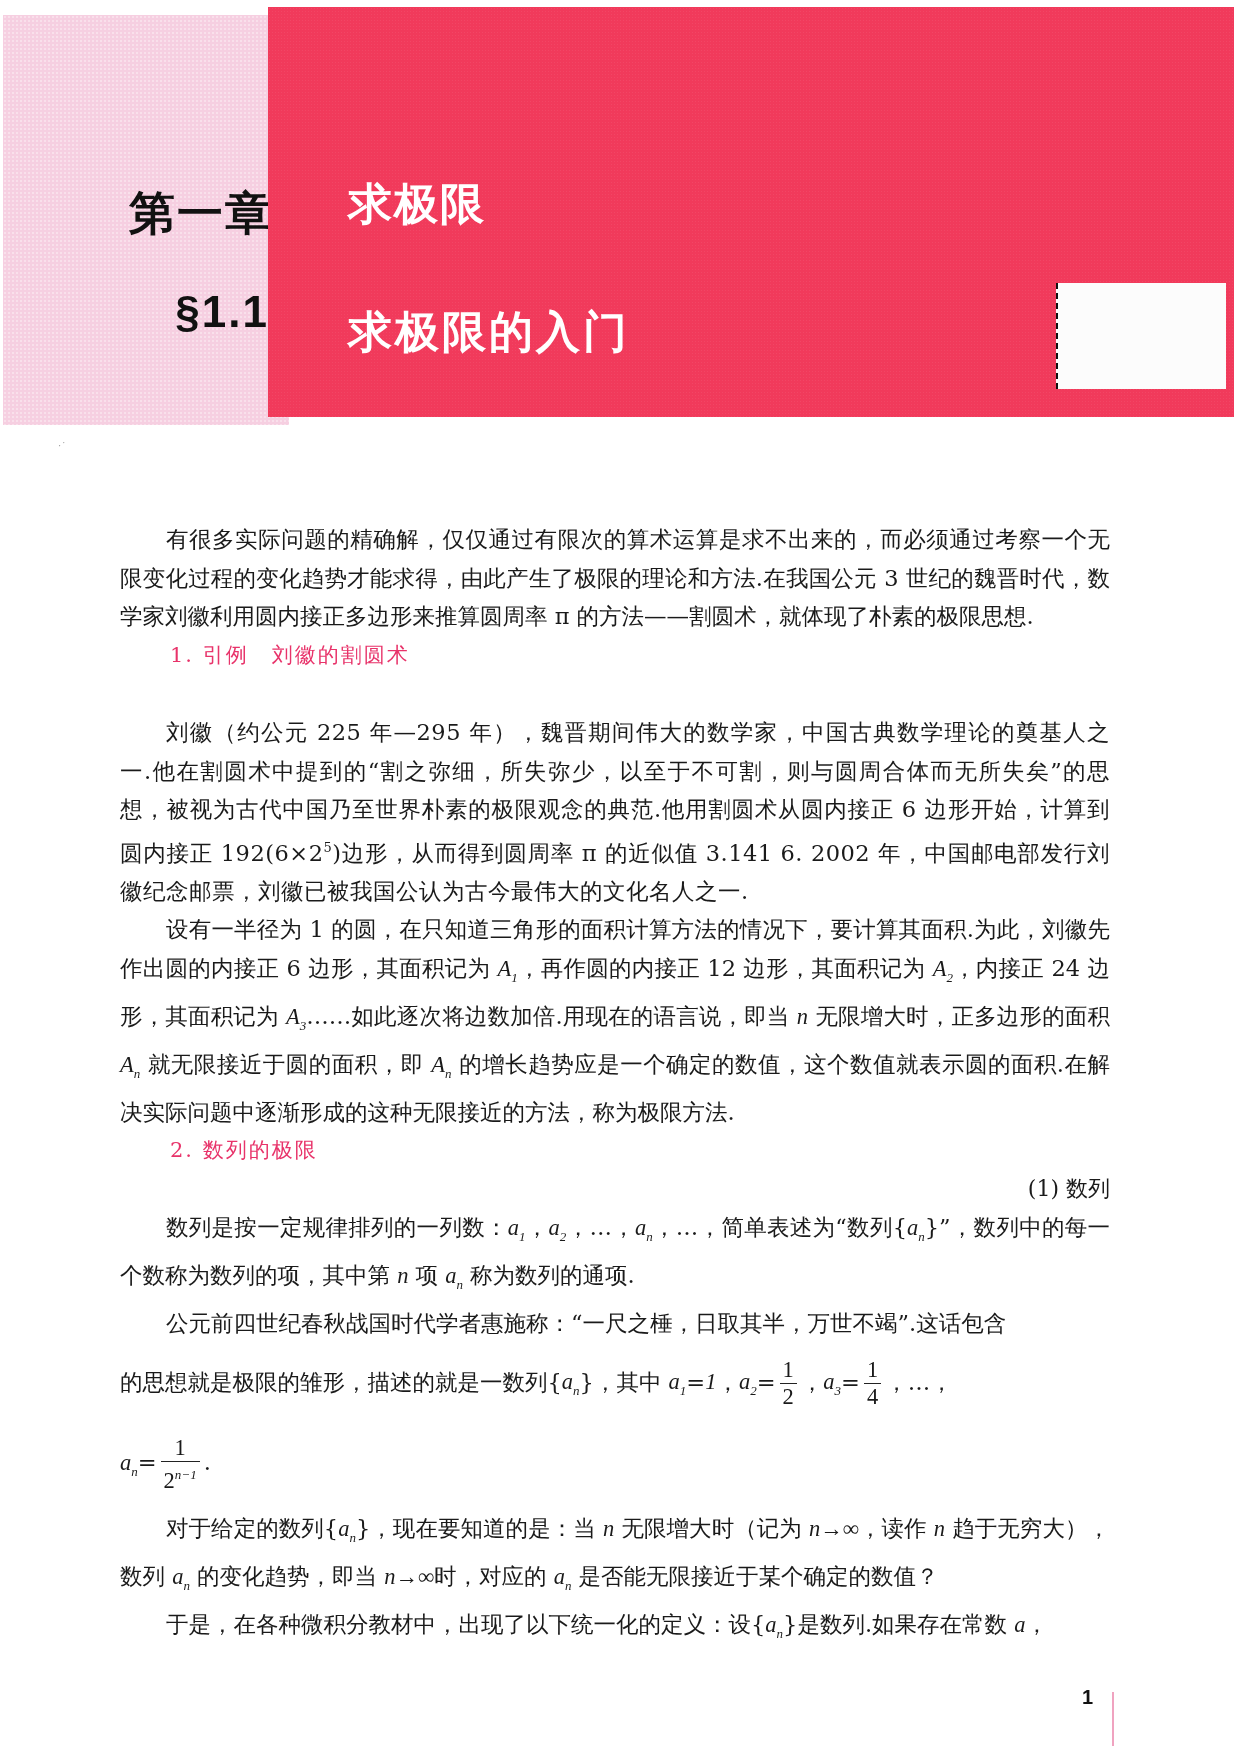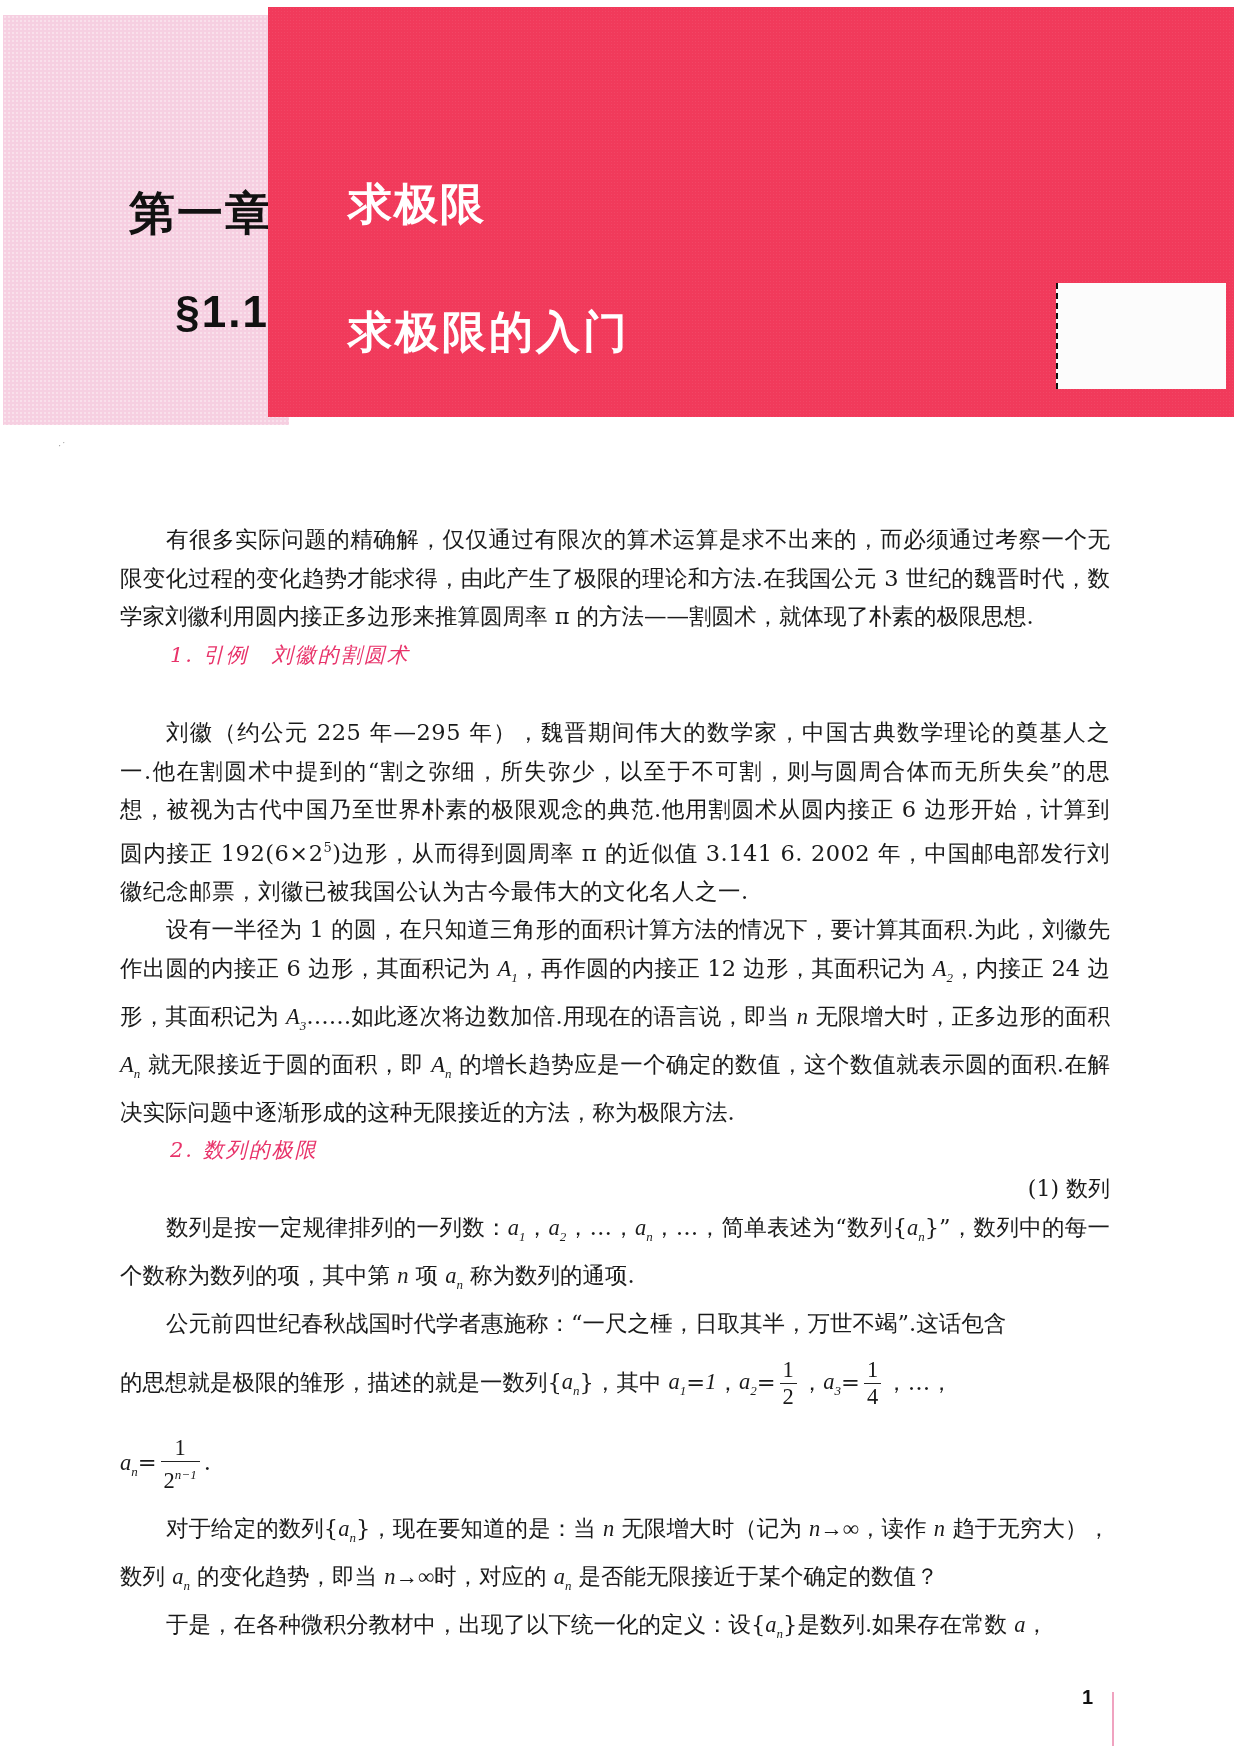--- a/index.html
+++ b/index.html
@@ -48,21 +48,21 @@
     border-left: 2px dashed #111;
   }
   .content {
     position: absolute; left: 120px; top: 520px; width: 990px;
     font-size: 22.5px; line-height: 38.5px;
   }
   .p { margin: 0; text-indent: 46px; text-align: justify; }
   .p.kai { font-family: "DejaVu Serif", "Liberation Serif", serif; letter-spacing: 0.5px; margin-top: 39px; }
   .heading {
     margin: 0; padding-left: 50px; color: #e8336a;
-    font-size: 21px; letter-spacing: 2px; font-style: italic;
+    font-size: 21px; letter-spacing: 2px;
   }
   .subheading { margin: 0; padding-left: 46px; font-size: 22px; text-align: right; }
   .m { font-family: "Liberation Serif", "DejaVu Serif", serif; font-style: italic; margin-top: 40px; }
   sub, sup { font-size: 13px; }
   .frac {
     display: inline-block; vertical-align: middle; text-align: center;
     font-family: "Liberation Serif", serif; line-height: 26px; margin: 0 4px;
   }
   .frac .num { display: block; border-bottom: 1.5px solid #222; padding: 0 3px; }
   .frac .den { display: block; padding: 0 3px; }

